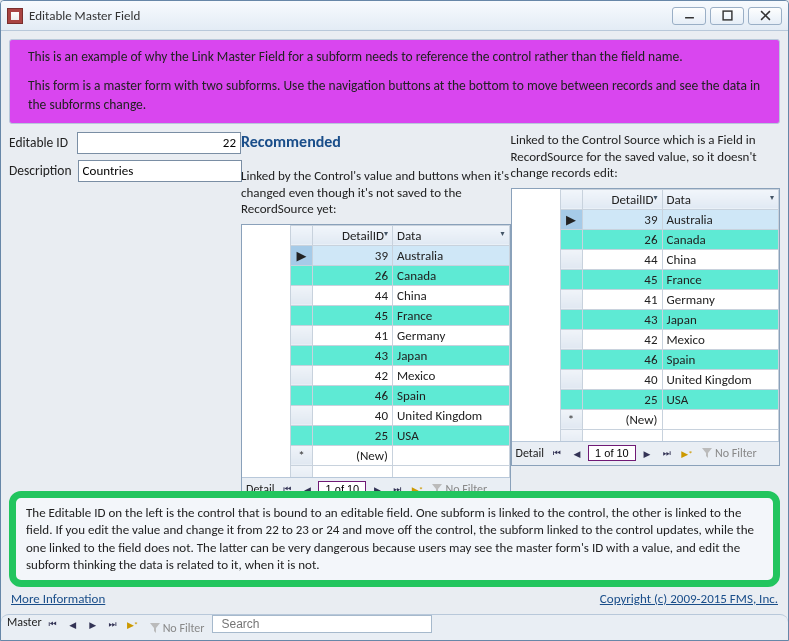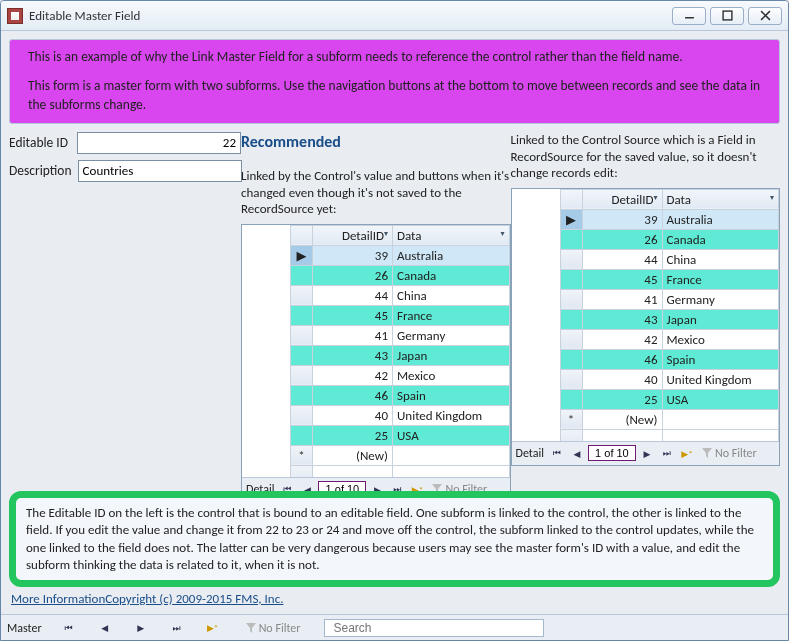--- a/index.html
+++ b/index.html
@@ -143,26 +143,27 @@
     width: 48px; height: 16px; font-size: 11px; text-align: center;
     border: 1px solid #701a75; background: #fff;
   }
   .recnav .filter { color: #888; margin-left: 4px; display:flex; align-items:center; gap:3px; }
   .funnel { width:10px; height:10px; }
   .footer-note {
     margin-top: 8px; font-size: 13px; line-height: 1.35;
     border: 7px solid #22c55e; background: #f3f6fa; border-radius: 12px;
     padding: 6px 10px;
   }
-  .links-row { display: flex; justify-content: flex-start; margin: 4px 2px 0 2px; font-size: 13px; }
+  .links-row { display: flex; justify-content: space-between; margin: 4px 2px 0 2px; font-size: 13px; }
   .links-row a { color: #1a4e8a; text-decoration: underline; cursor: pointer; }
   .master-nav {
     height: 26px; border-top: 1px solid #b8c8da; background: #e9eef4;
-    display: flex; align-items: center; gap: 18px; padding: 0 6px;
+    display: flex; gap: 2px; padding: 0 6px;
     font-size: 12px;
+    border-radius: 8px;
   }
   .master-nav .search {
     margin-left: 6px; height: 18px; border: 1px solid #a6b9cc; background: #fff;
     padding: 0 8px; font-size: 12px; width: 220px; color: #888;
   }
 </style>
 </head>
 <body>
 
 <div class="window">

